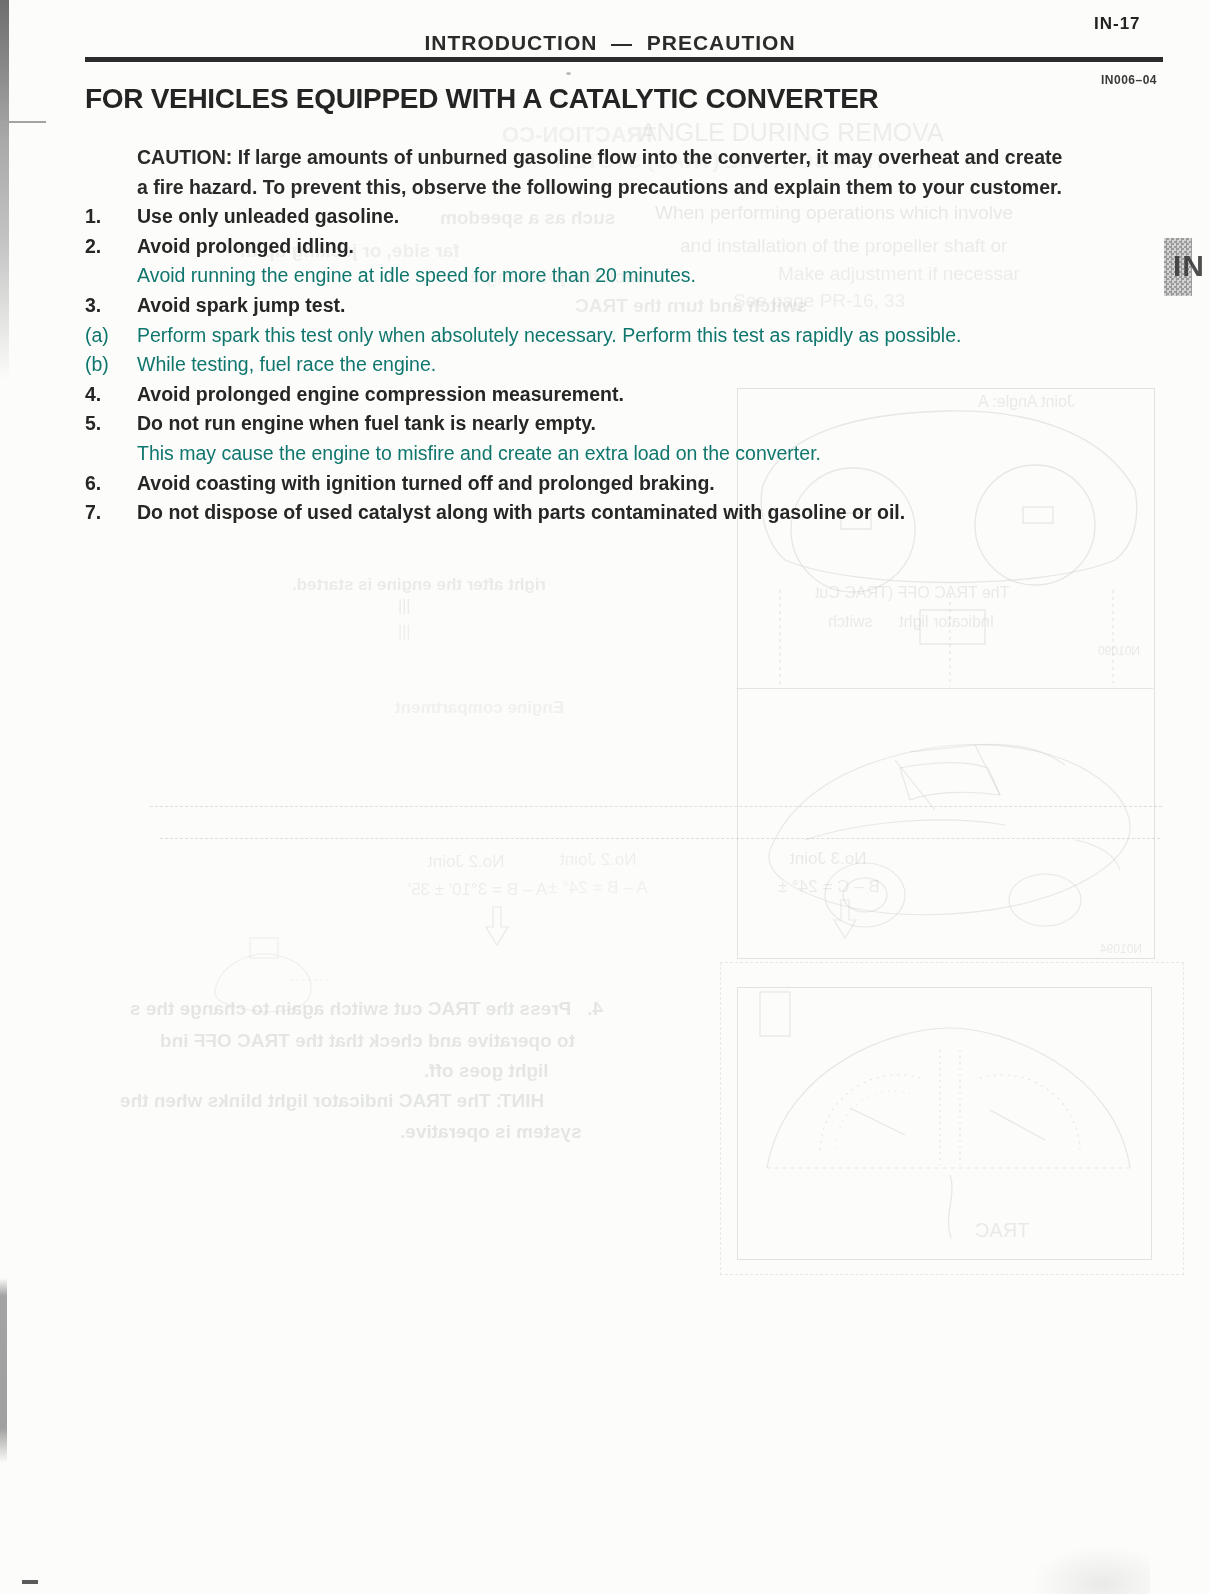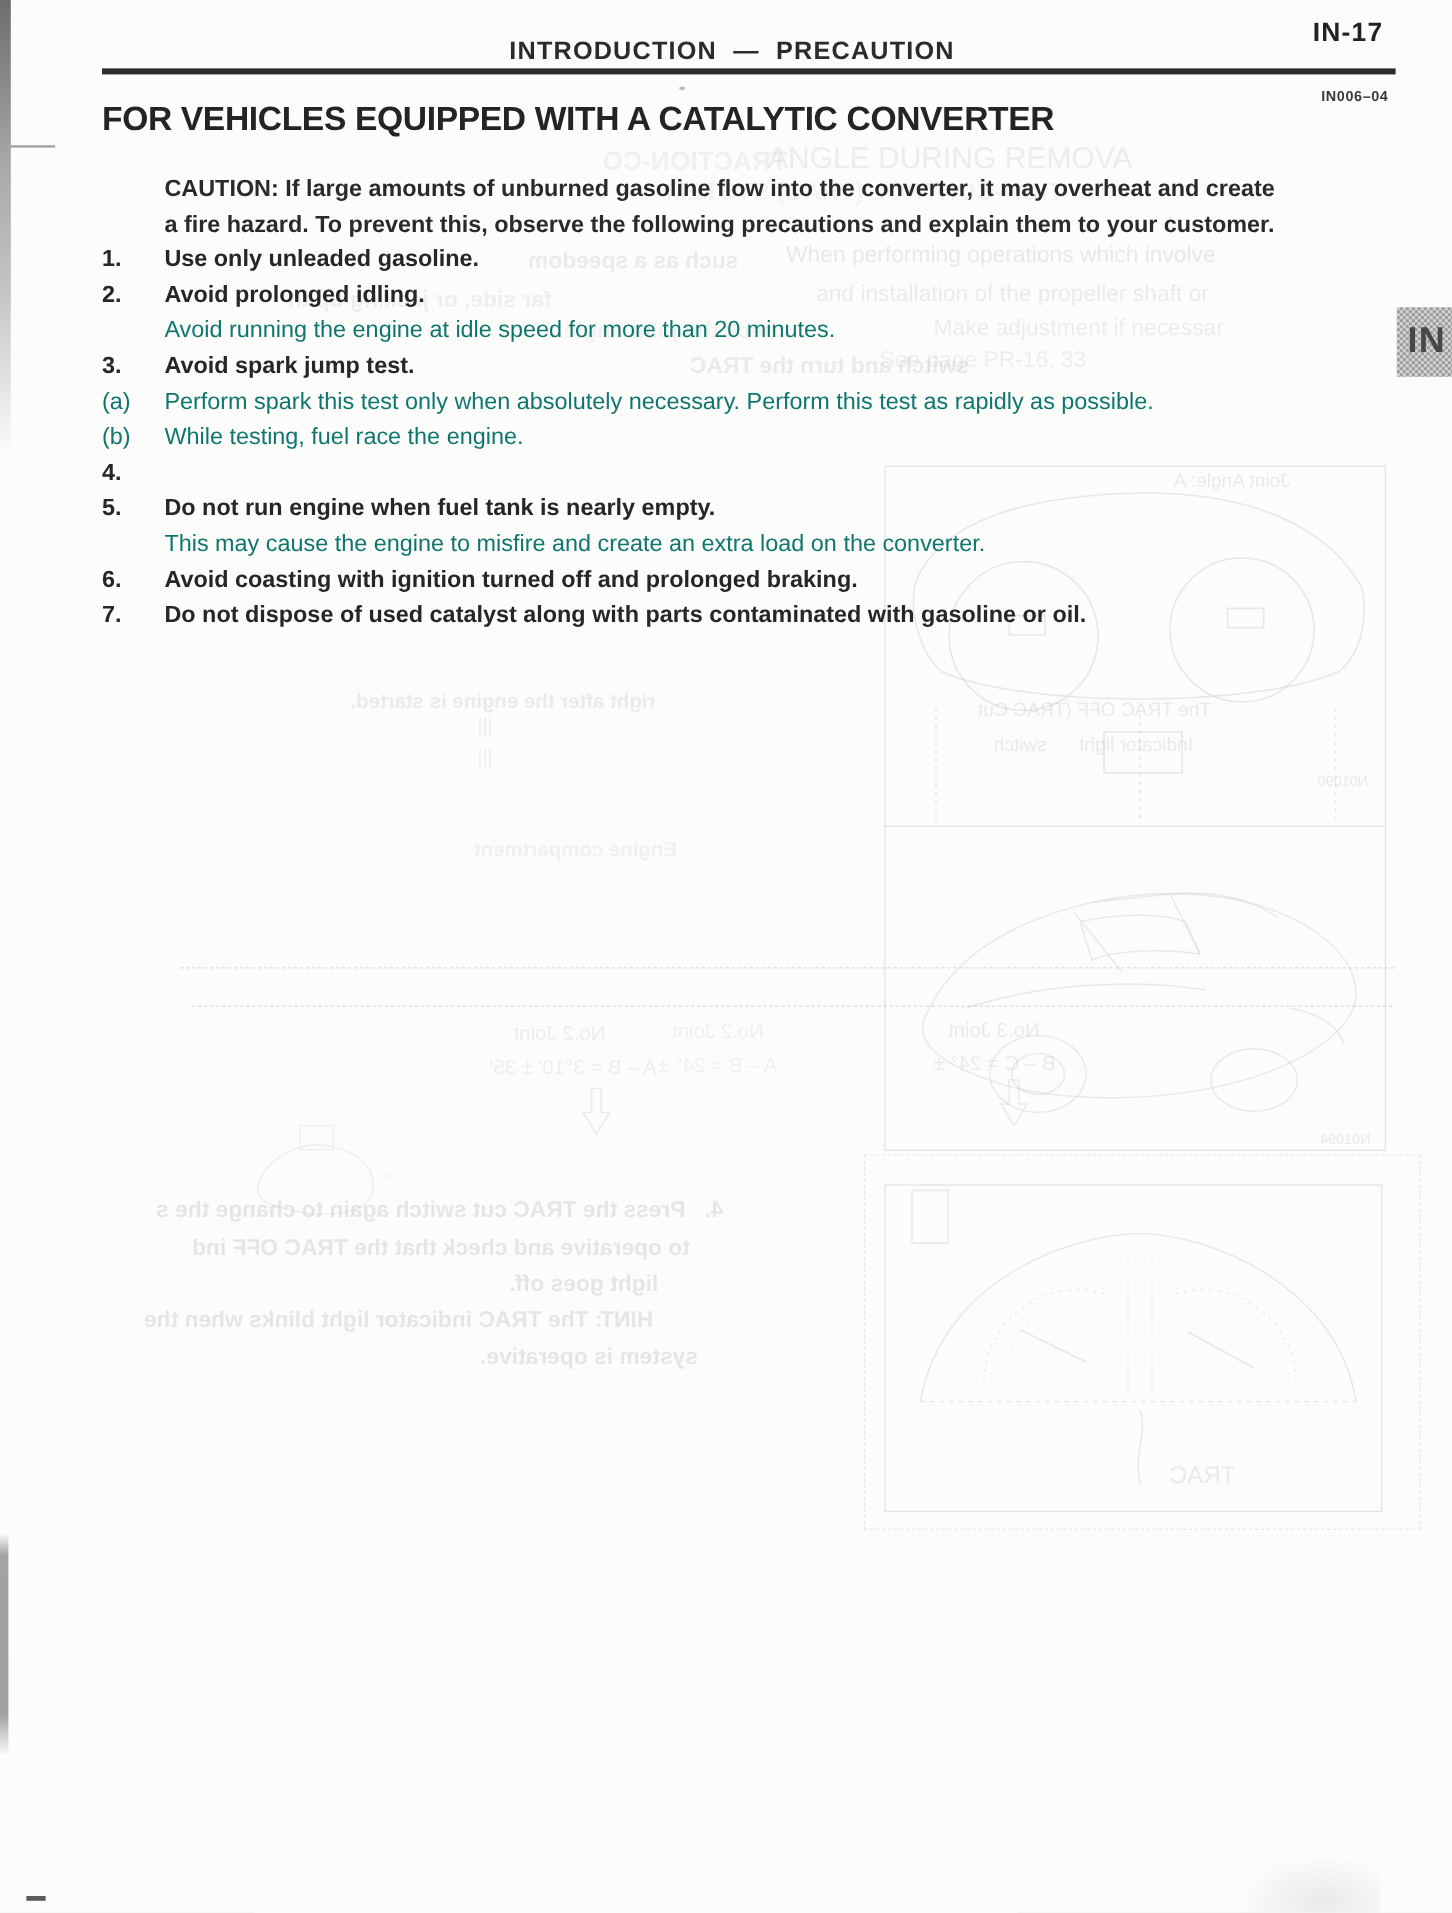--- a/index.html
+++ b/index.html
@@ -14,21 +14,21 @@
      background:linear-gradient(180deg,rgba(150,150,150,0) 0,#a3a3a3 18px,#a0a0a0 150px,rgba(160,160,160,0) 185px);}
   .edge-tick{position:absolute;left:0;top:121px;width:46px;height:2px;background:#a3a3a3;}
   .corner-mark{position:absolute;left:22px;top:1580px;width:16px;height:4px;background:#5a5a5a;}
   .speck{position:absolute;left:566px;top:72px;width:5px;height:3px;background:#8f8f8f;border-radius:50%;opacity:.6;}
   .smudge-br{position:absolute;left:1030px;top:1545px;width:120px;height:49px;
      background:radial-gradient(ellipse at 60% 80%,rgba(150,155,148,.18),rgba(150,155,148,0) 70%);}
 
   
   .header-title{position:absolute;top:31px;left:0;right:0;text-align:center;transform:translateX(5px);
      font-size:21px;font-weight:700;letter-spacing:1px;color:var(--ink,#2b2b2b);white-space:pre;}
-  .page-number{position:absolute;top:14px;left:1094px;font-size:22px;font-weight:700;
+  .page-number{position:absolute;top:14px;left:1094px;font-size:17px;font-weight:700;
      letter-spacing:1px;color:#222;}
   .rule{position:absolute;top:57px;left:85px;width:1078px;height:5px;background:var(--rule,#2c2c2c);}
   .doc-code{position:absolute;top:73px;left:1101px;font-size:12px;font-weight:700;color:#3a3a3a;letter-spacing:.5px;}
 
   
   .title{position:absolute;top:83px;left:85px;font-size:28px;font-weight:700;
      letter-spacing:-.3px;color:#242424;white-space:nowrap;}
   .caution{position:absolute;top:143px;left:137px;font-size:19.5px;font-weight:700;
      line-height:29.6px;color:#2a2a2a;}
   .caution div{white-space:nowrap;}
@@ -41,21 +41,21 @@
   .ghosts{position:absolute;inset:0;pointer-events:none;}
   .ghost-text{position:absolute;white-space:pre;color:var(--ghost,#6f7a72);line-height:1;}
   .ghost-box{position:absolute;border:1px solid rgba(150,160,152,.28);}
   .ghost-box.outer{border:1px dashed rgba(150,160,152,.20);}
   .ghost-divider{position:absolute;height:0;border-top:1px solid rgba(150,160,152,.25);}
   .ghost-hline{position:absolute;height:0;border-top:1px dashed rgba(148,156,148,.30);}
   .ghost-svg{position:absolute;opacity:.5;}
   .ghost-blob{position:absolute;opacity:.4;}
 
   
-  .thumb-tab{position:absolute;top:256px;left:1164px;width:46px;height:58px;
+  .thumb-tab{position:absolute;top:238px;left:1164px;width:28px;height:58px;
      background-image:conic-gradient(#9b9b9b 25%,#d4d4d4 0 50%,#9b9b9b 0 75%,#d4d4d4 0);
      background-size:5px 5px;}
   .thumb-tab .tab-label{position:absolute;left:9px;top:11px;font-size:30px;font-weight:700;
      color:#383838;letter-spacing:1px;opacity:.88;}
 </style>
 </head>
 <body>
 
 <div class="page">
 
@@ -208,20 +208,21 @@
     <span class="text">Perform spark this test only when absolutely necessary. Perform this test as rapidly as possible.</span>
   </div>
 
   <div class="line">
     <span class="marker">(b)</span>
     <span class="text">While testing, fuel race the engine.</span>
   </div>
 
   <div class="line bold">
     <span class="marker">4.</span>
+    <span class="text">Avoid prolonged engine compression measurement.</span>
   </div>
 
 
   <div class="line bold">
     <span class="marker">5.</span>
     <span class="text">Do not run engine when fuel tank is nearly empty.</span>
   </div>
 
   <div class="line">
     <span class="marker"></span>

